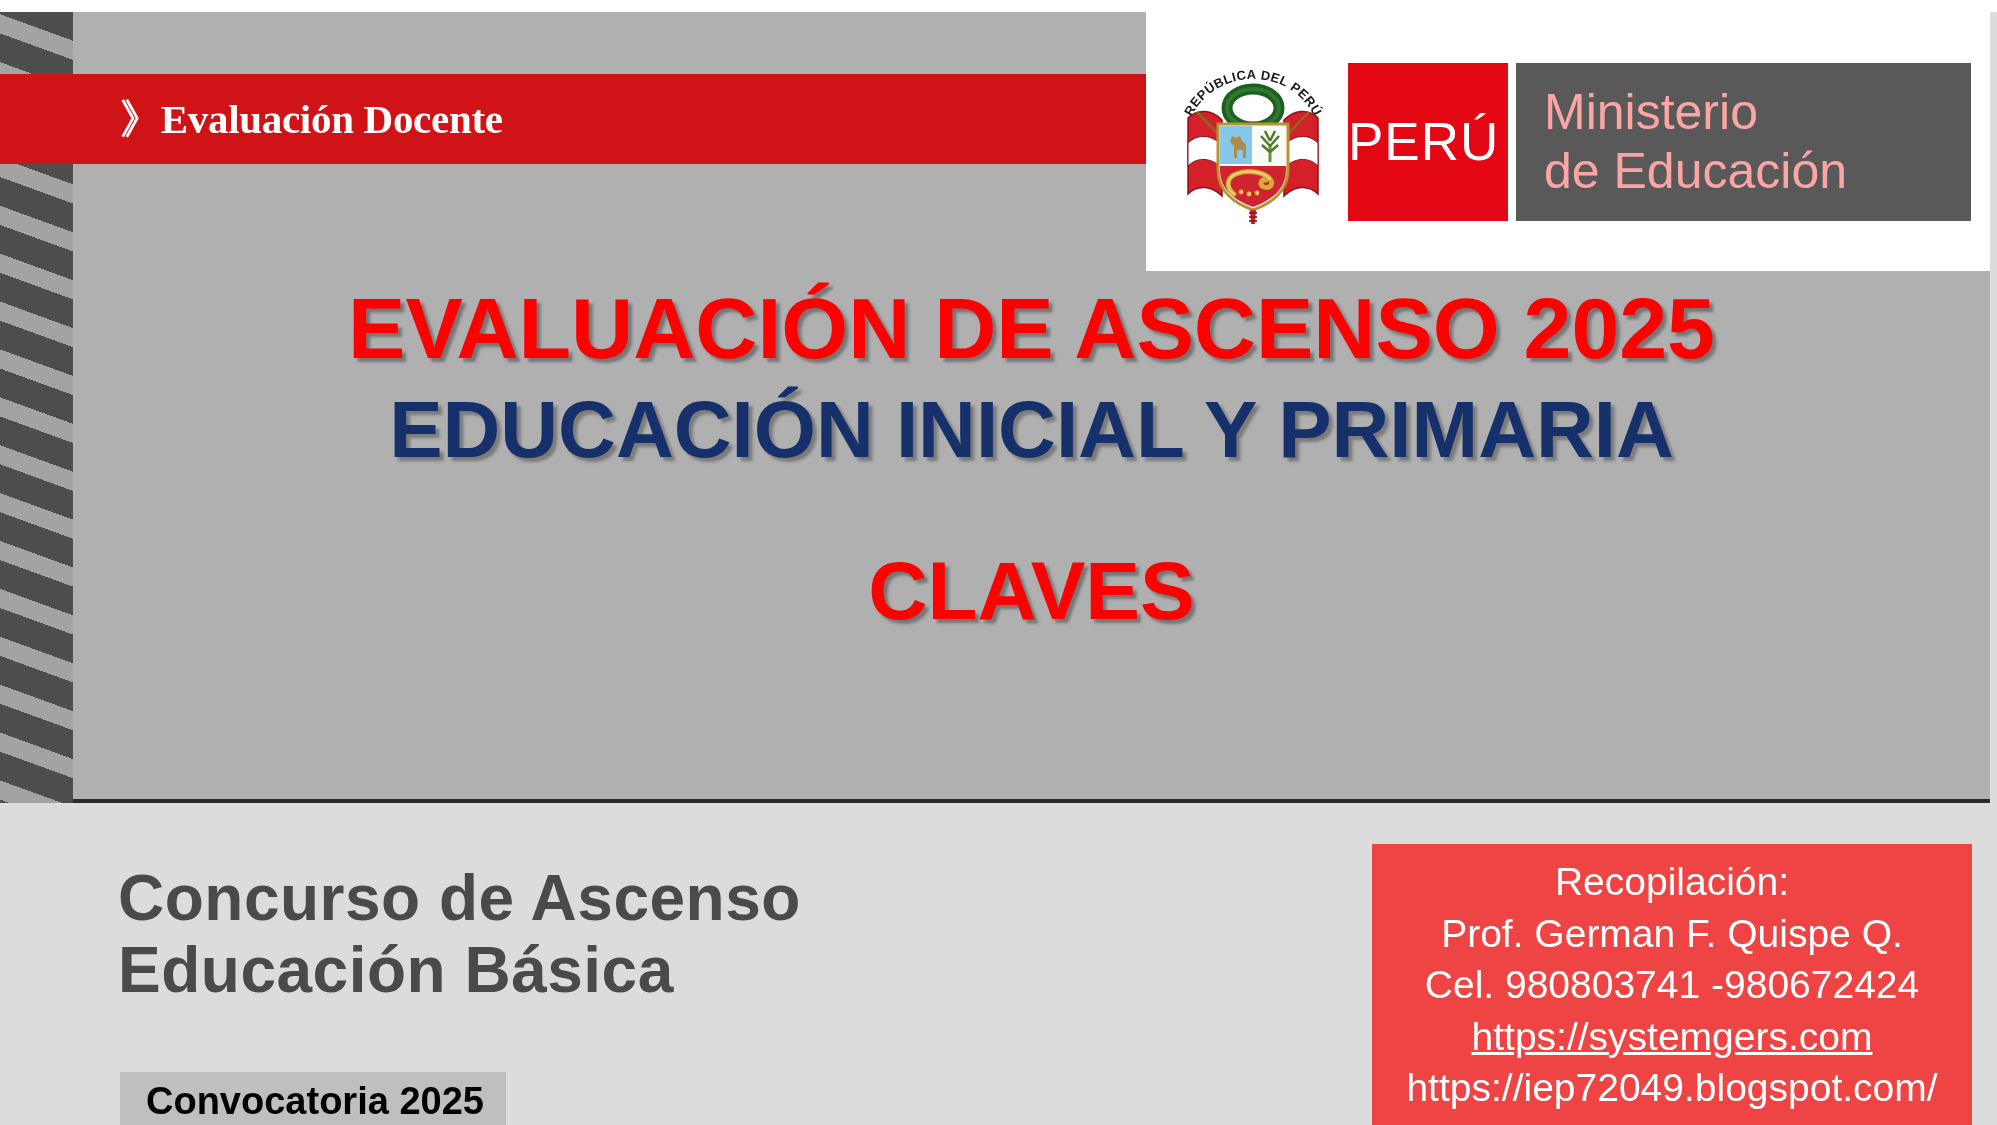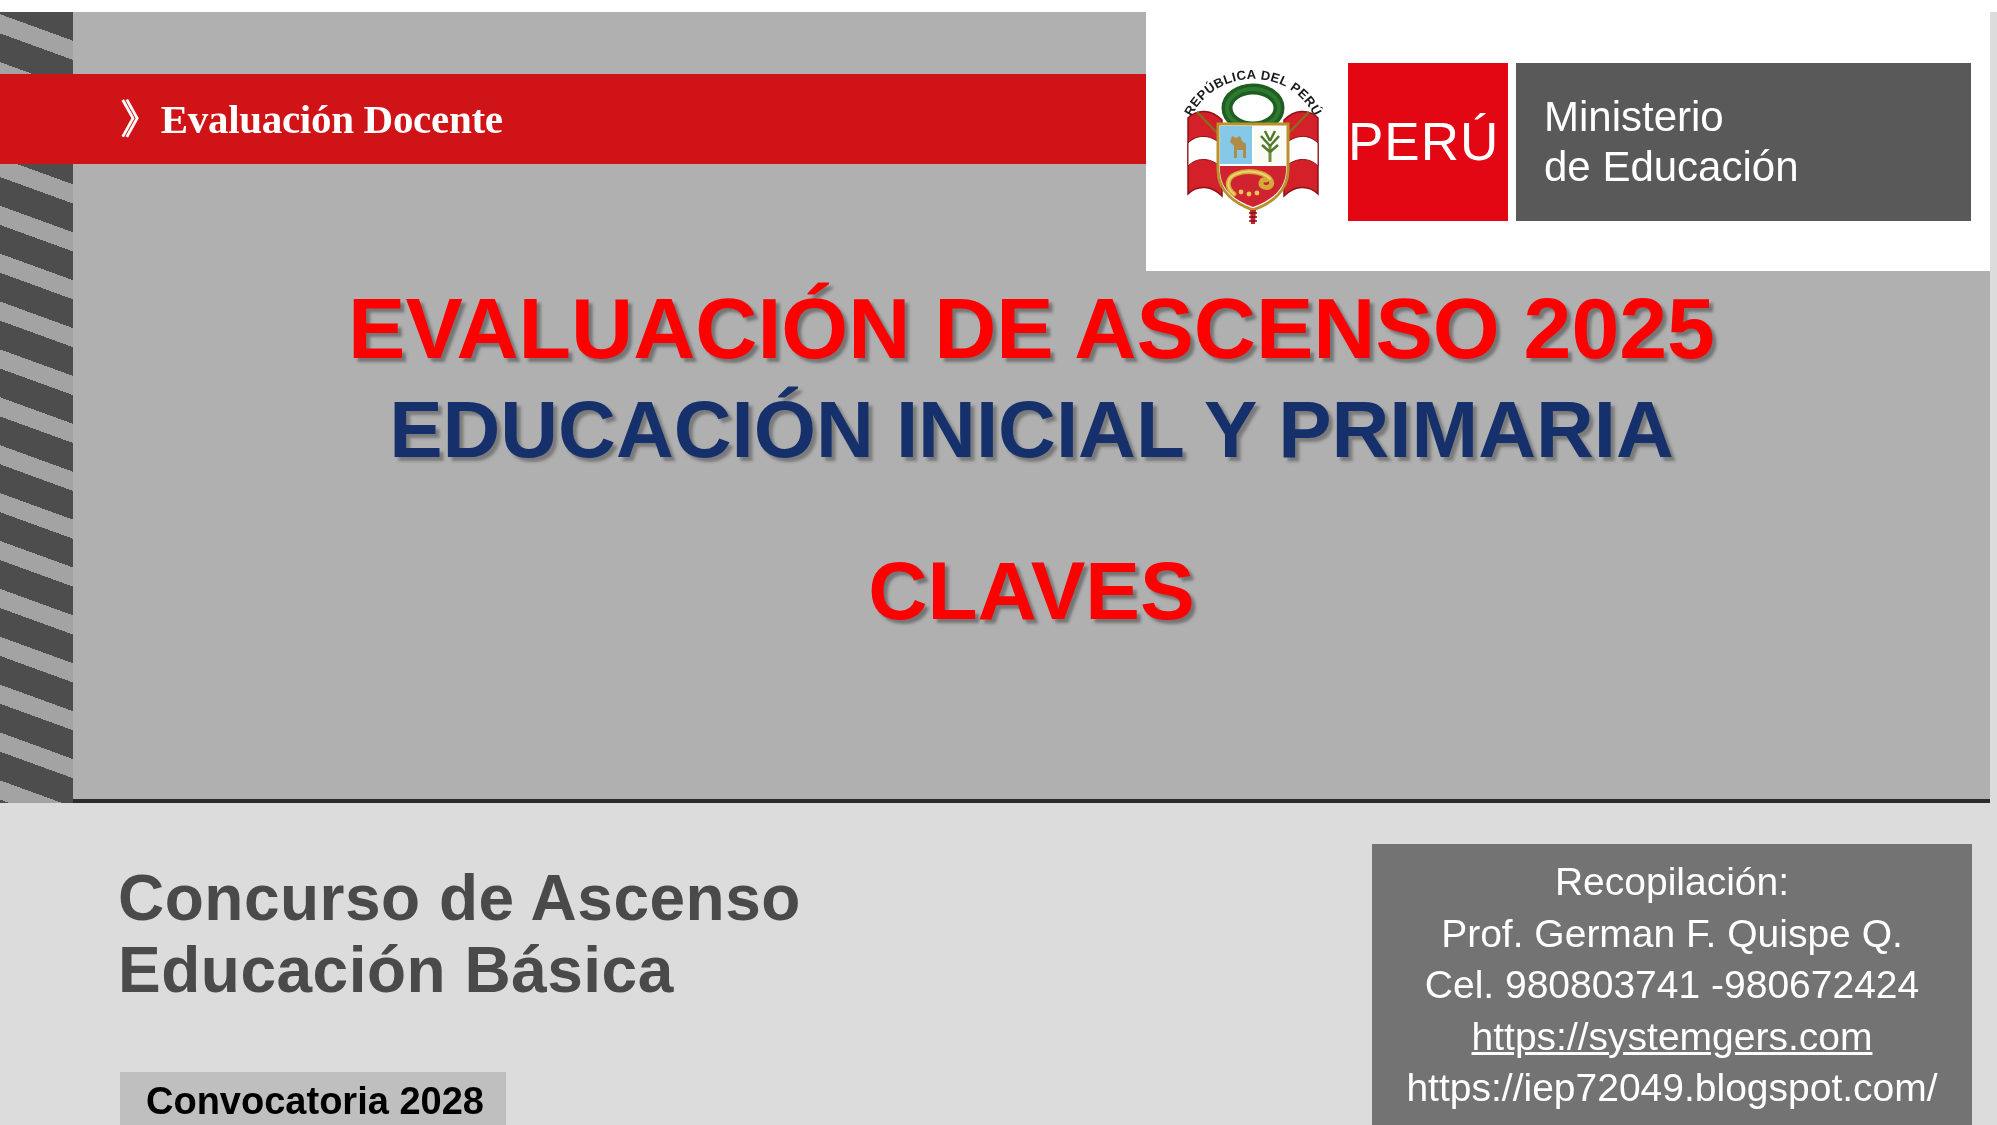--- a/index.html
+++ b/index.html
@@ -116,22 +116,22 @@
     background: #595959;
     flex: 0 0 auto;
     margin-left: 8px;
     display: flex;
     flex-direction: column;
     justify-content: center;
     box-sizing: border-box;
     padding-left: 28px;
   }
   .ministry-line {
-    color: #ffffff;
-    font-size: 42px;
+    color: #fca5a5;
+    font-size: 50px;
     line-height: 1.18;
     font-weight: normal;
     white-space: nowrap;
   }
 
   
   .title-area {
     position: absolute;
     left: 73px;
     top: 270px;
@@ -203,21 +203,21 @@
     white-space: nowrap;
   }
 
   
   .credit-box {
     position: absolute;
     left: 1372px;
     top: 832px;
     width: 600px;
     height: 282px;
-    background: #737373;
+    background: #ef4444;
     display: flex;
     flex-direction: column;
     align-items: center;
     justify-content: center;
     box-sizing: border-box;
     padding: 6px 10px;
   }
   .credit-line {
     color: #ffffff;
     font-size: 39px;
@@ -305,21 +305,21 @@
   </div>
 
   <div class="bottom-area">
 
     <div class="concurso-block">
       <div class="concurso-line">Concurso de Ascenso</div>
       <div class="concurso-line">Educación Básica</div>
     </div>
 
     <div class="convocatoria-badge">
-      <span class="convocatoria-text">Convocatoria 2028</span>
+      <span class="convocatoria-text">Convocatoria 2025</span>
     </div>
   </div>
 
   <div class="credit-box">
     <div class="credit-line">Recopilación:</div>
     <div class="credit-line">Prof. German F. Quispe Q.</div>
     <div class="credit-line">Cel. 980803741 -980672424</div>
     <div class="credit-line link">https://systemgers.com</div>
     <div class="credit-line">https://iep72049.blogspot.com/</div>
   </div>

